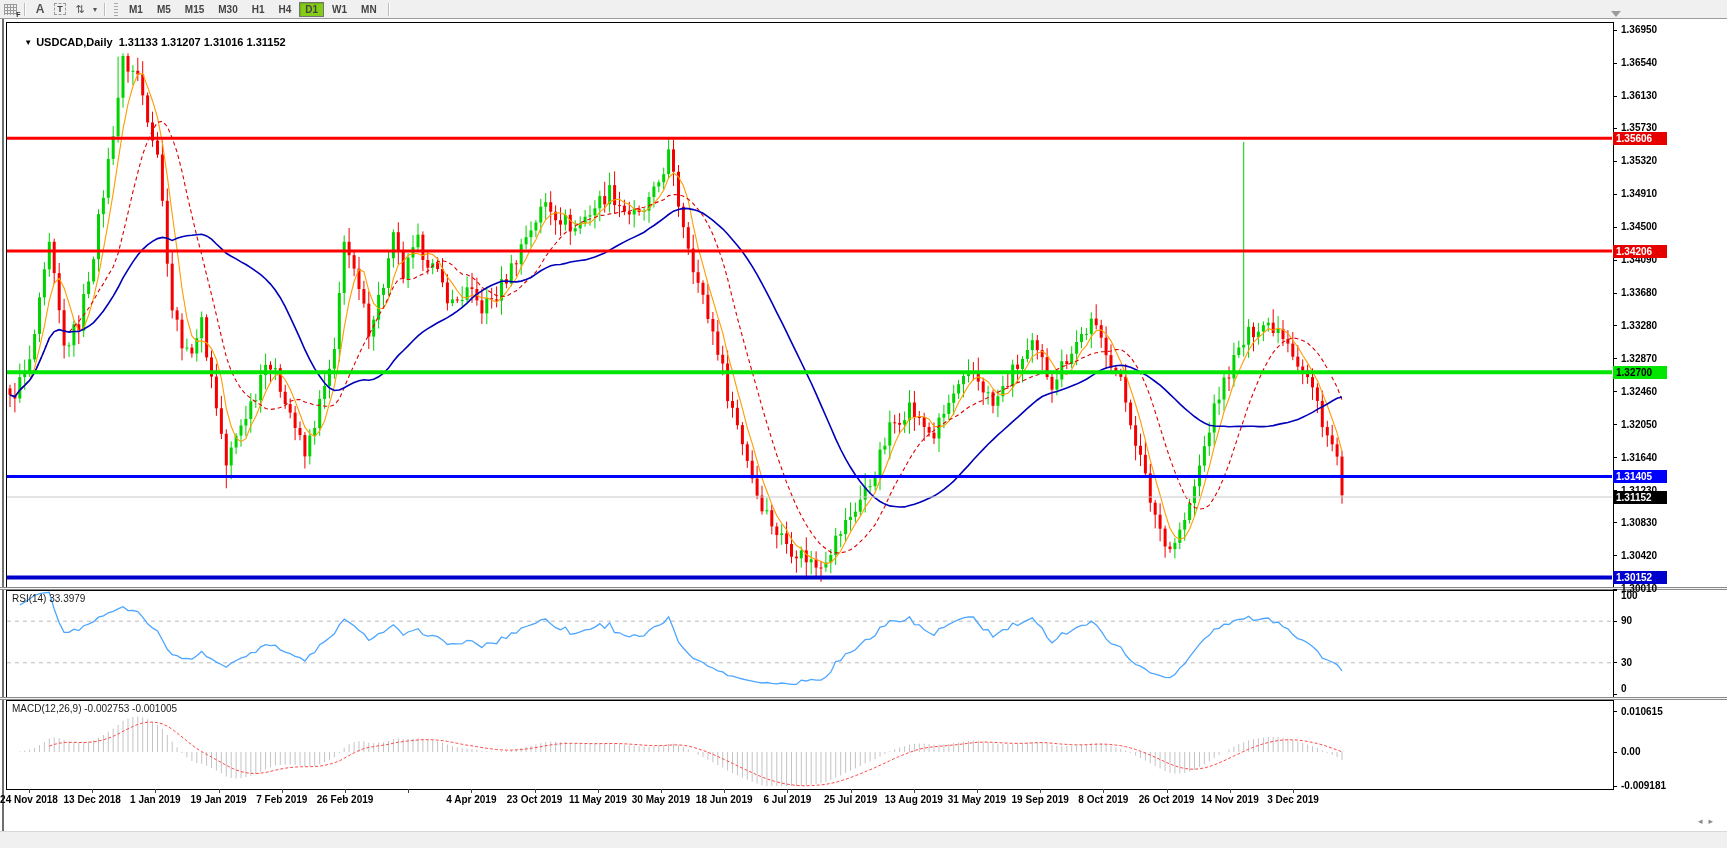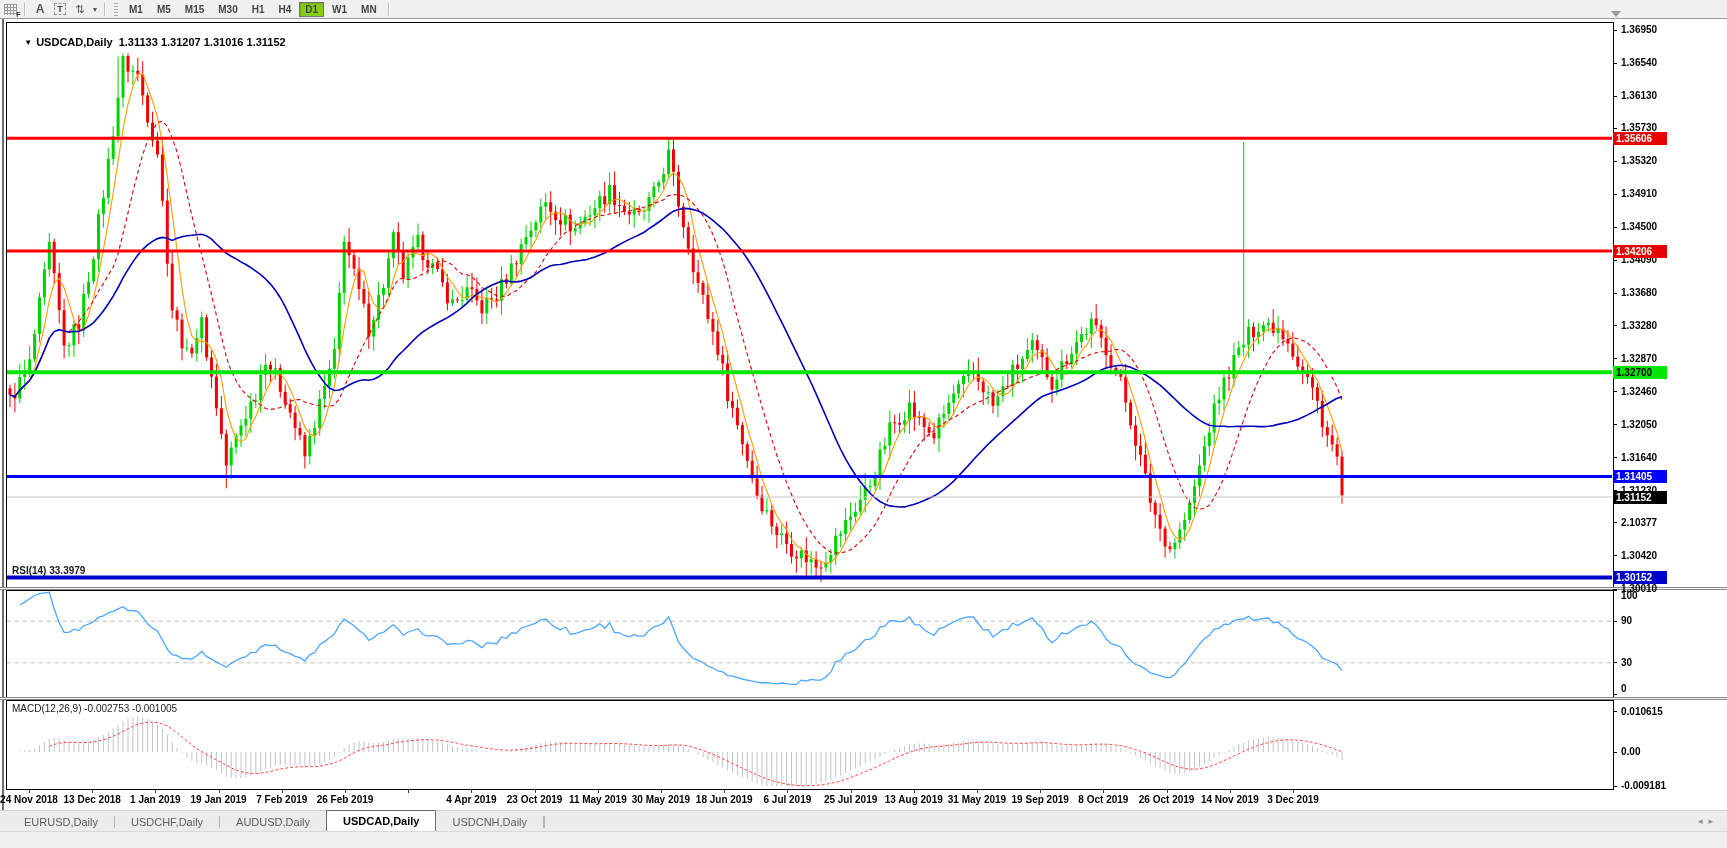--- a/index.html
+++ b/index.html
@@ -917,21 +917,21 @@
       <line x1="1312.5" y1="752" x2="1312.5" y2="746.1" stroke="#c4c4c4" stroke-width="1"></line>
       <line x1="1317.4" y1="752" x2="1317.4" y2="748.0" stroke="#c4c4c4" stroke-width="1"></line>
       <line x1="1322.3" y1="752" x2="1322.3" y2="750.5" stroke="#c4c4c4" stroke-width="1"></line>
       <line x1="1327.3" y1="752" x2="1327.3" y2="752.8" stroke="#c4c4c4" stroke-width="1"></line>
       <line x1="1332.2" y1="752" x2="1332.2" y2="754.9" stroke="#c4c4c4" stroke-width="1"></line>
       <line x1="1337.1" y1="752" x2="1337.1" y2="757.0" stroke="#c4c4c4" stroke-width="1"></line>
       <line x1="1342.0" y1="752" x2="1342.0" y2="760.0" stroke="#c4c4c4" stroke-width="1"></line>
       <polyline points="49.3,746.2 54.2,744.4 59.2,743.2 64.1,742.5 69.0,742.3 73.9,742.3 78.8,742.5 83.7,742.5 88.6,742.3 93.6,741.9 98.5,741.0 103.4,739.8 108.3,738.2 113.2,736.3 118.1,734.0 123.0,731.3 128.0,728.8 132.9,726.4 137.8,724.4 142.7,723.0 147.6,722.2 152.5,722.1 157.5,722.6 162.4,723.9 167.3,726.1 172.2,729.3 177.1,732.9 182.0,736.9 186.9,741.0 191.9,745.0 196.8,748.6 201.7,751.6 206.6,754.4 211.5,757.1 216.4,759.8 221.4,762.5 226.3,765.3 231.2,767.8 236.1,770.0 241.0,771.6 245.9,772.7 250.8,773.3 255.8,773.5 260.7,773.2 265.6,772.4 270.5,771.4 275.4,770.2 280.3,769.1 285.2,768.2 290.2,767.5 295.1,767.1 300.0,766.8 304.9,766.7 309.8,766.7 314.7,766.5 319.7,766.1 324.6,765.3 329.5,764.2 334.4,762.8 339.3,760.9 344.2,758.3 349.1,755.5 354.1,752.8 359.0,750.5 363.9,748.6 368.8,747.4 373.7,746.6 378.6,745.8 383.5,745.1 388.5,744.3 393.4,743.2 398.3,742.2 403.2,741.6 408.1,741.0 413.0,740.5 418.0,740.0 422.9,739.7 427.8,739.7 432.7,739.8 437.6,740.1 442.5,740.6 447.4,741.4 452.4,742.3 457.3,743.3 462.2,744.3 467.1,745.2 472.0,745.9 476.9,746.7 481.9,747.5 486.8,748.3 491.7,748.9 496.6,749.5 501.5,749.9 506.4,750.1 511.3,750.1 516.3,749.9 521.2,749.5 526.1,749.0 531.0,748.3 535.9,747.6 540.8,746.7 545.7,745.7 550.7,744.9 555.6,744.2 560.5,743.8 565.4,743.4 570.3,743.3 575.2,743.3 580.2,743.4 585.1,743.5 590.0,743.6 594.9,743.7 599.8,743.6 604.7,743.6 609.6,743.5 614.6,743.5 619.5,743.6 624.4,743.8 629.3,744.1 634.2,744.4 639.1,744.8 644.1,745.2 649.0,745.4 653.9,745.6 658.8,745.6 663.7,745.5 668.6,745.2 673.5,744.9 678.5,744.9 683.4,745.3 688.3,746.1 693.2,747.3 698.1,748.8 703.0,750.4 707.9,752.3 712.9,754.3 717.8,756.5 722.7,758.7 727.6,761.1 732.5,763.4 737.4,765.8 742.4,768.2 747.3,770.5 752.2,772.7 757.1,774.9 762.0,777.0 766.9,778.8 771.8,780.5 776.8,781.9 781.7,783.1 786.6,784.1 791.5,784.8 796.4,785.4 801.3,785.7 806.3,785.8 811.2,785.6 816.1,785.3 821.0,784.9 825.9,784.3 830.8,783.4 835.7,782.3 840.7,780.9 845.6,779.3 850.5,777.6 855.4,775.7 860.3,773.8 865.2,771.7 870.1,769.7 875.1,767.6 880.0,765.3 884.9,763.1 889.8,760.7 894.7,758.4 899.6,756.3 904.6,754.3 909.5,752.3 914.4,750.7 919.3,749.2 924.2,748.1 929.1,747.3 934.0,746.8 939.0,746.3 943.9,745.9 948.8,745.5 953.7,745.0 958.6,744.5 963.5,743.9 968.5,743.3 973.4,742.7 978.3,742.3 983.2,742.1 988.1,742.1 993.0,742.3 997.9,742.6 1002.9,742.9 1007.8,743.2 1012.7,743.3 1017.6,743.4 1022.5,743.3 1027.4,743.2 1032.3,742.9 1037.3,742.7 1042.2,742.6 1047.1,742.8 1052.0,743.2 1056.9,743.7 1061.8,744.1 1066.8,744.4 1071.7,744.7 1076.6,744.8 1081.5,744.8 1086.4,744.7 1091.3,744.4 1096.2,744.2 1101.2,744.1 1106.1,744.2 1111.0,744.5 1115.9,745.1 1120.8,745.7 1125.7,746.7 1130.6,747.9 1135.6,749.5 1140.5,751.2 1145.4,753.0 1150.3,755.1 1155.2,757.3 1160.1,759.5 1165.1,761.8 1170.0,764.0 1174.9,765.9 1179.8,767.4 1184.7,768.5 1189.6,769.1 1194.5,769.2 1199.5,768.8 1204.4,767.9 1209.3,766.6 1214.2,764.8 1219.1,762.9 1224.0,760.7 1229.0,758.4 1233.9,756.0 1238.8,753.7 1243.7,751.4 1248.6,749.2 1253.5,747.2 1258.4,745.4 1263.4,743.8 1268.3,742.5 1273.2,741.4 1278.1,740.6 1283.0,740.0 1287.9,739.8 1292.8,739.8 1297.8,740.1 1302.7,740.7 1307.6,741.5 1312.5,742.4 1317.4,743.5 1322.3,744.9 1327.3,746.5 1332.2,748.2 1337.1,749.9 1342.0,751.9" fill="none" stroke="#ff4a4a" stroke-width="1" stroke-dasharray="3 2"></polyline>
     </svg>
 
-  <div class="abs ind-label" style="left:12px;top:565px;font-weight:bold;">RSI(14) 33.3979</div>
+  <div class="abs ind-label" style="left:12px;top:593px;">RSI(14) 33.3979</div>
   <div class="abs ind-label" style="left:12px;top:703px;">MACD(12,26,9) -0.002753 -0.001005</div>
 
   <div id="gen-layer">
       <div class="abs ytick-dash" style="left: 1613px; top: 29.5px;"></div>
       <div class="abs ytick" style="left: 1621px; top: 25px;">1.36950</div>
       <div class="abs ytick-dash" style="left: 1613px; top: 62.5255px;"></div>
       <div class="abs ytick" style="left: 1621px; top: 58.0255px;">1.36540</div>
       <div class="abs ytick-dash" style="left: 1613px; top: 95.551px;"></div>
       <div class="abs ytick" style="left: 1621px; top: 91.051px;">1.36130</div>
       <div class="abs ytick-dash" style="left: 1613px; top: 127.771px;"></div>
@@ -952,21 +952,21 @@
       <div class="abs ytick" style="left: 1621px; top: 353.644px;">1.32870</div>
       <div class="abs ytick-dash" style="left: 1613px; top: 391.169px;"></div>
       <div class="abs ytick" style="left: 1621px; top: 386.669px;">1.32460</div>
       <div class="abs ytick-dash" style="left: 1613px; top: 424.195px;"></div>
       <div class="abs ytick" style="left: 1621px; top: 419.695px;">1.32050</div>
       <div class="abs ytick-dash" style="left: 1613px; top: 457.22px;"></div>
       <div class="abs ytick" style="left: 1621px; top: 452.72px;">1.31640</div>
       <div class="abs ytick-dash" style="left: 1613px; top: 490.246px;"></div>
       <div class="abs ytick" style="left: 1621px; top: 485.746px;">1.31230</div>
       <div class="abs ytick-dash" style="left: 1613px; top: 522.466px;"></div>
-      <div class="abs ytick" style="left: 1621px; top: 517.966px;">2.10377</div>
+      <div class="abs ytick" style="left: 1621px; top: 517.966px;">1.30830</div>
       <div class="abs ytick-dash" style="left: 1613px; top: 555.491px;"></div>
       <div class="abs ytick" style="left: 1621px; top: 550.991px;">1.30420</div>
       <div class="abs ytick-dash" style="left: 1613px; top: 588.517px;"></div>
       <div class="abs ytick" style="left: 1621px; top: 584.017px;">1.30010</div>
       <div class="abs ytick-dash" style="left: 1613px; top: 589.5px;"></div>
       <div class="abs ytick" style="left: 1621px; top: 591px;">100</div>
       <div class="abs ytick-dash" style="left: 1613px; top: 620.7px;"></div>
       <div class="abs ytick" style="left: 1621px; top: 616.2px;">90</div>
       <div class="abs ytick-dash" style="left: 1613px; top: 662.3px;"></div>
       <div class="abs ytick" style="left: 1621px; top: 657.8px;">30</div>
@@ -1021,27 +1021,15 @@
       <div class="abs xtick" style="left: 1103.4px; top: 789px;"></div>
       <div class="abs xdate" style="left: 1103.4px; top: 794px;">8 Oct 2019</div>
       <div class="abs xtick" style="left: 1166.6px; top: 789px;"></div>
       <div class="abs xdate" style="left: 1166.6px; top: 794px;">26 Oct 2019</div>
       <div class="abs xtick" style="left: 1229.8px; top: 789px;"></div>
       <div class="abs xdate" style="left: 1229.8px; top: 794px;">14 Nov 2019</div>
       <div class="abs xtick" style="left: 1293px; top: 789px;"></div>
       <div class="abs xdate" style="left: 1293px; top: 794px;">3 Dec 2019</div>
     </div>
 
-  <div id="tabbar" class="abs">
-      <div style="width:8px;"></div>
-      <div class="tab">EURUSD,Daily</div>
-      <div class="tab-sep"></div>
-      <div class="tab">USDCHF,Daily</div>
-      <div class="tab-sep"></div>
-      <div class="tab">AUDUSD,Daily</div>
-      <div class="tab active">USDCAD,Daily</div>
-      <div class="tab">USDCNH,Daily</div>
-      <div class="tab-sep"></div>
-      <div class="tab-sep"></div>
-    </div>
   <div id="tab-nav"><span>◂</span><span>▸</span></div>
   <div id="bottom-strip" class="abs"></div>
 </div>
 
 </body></html>

